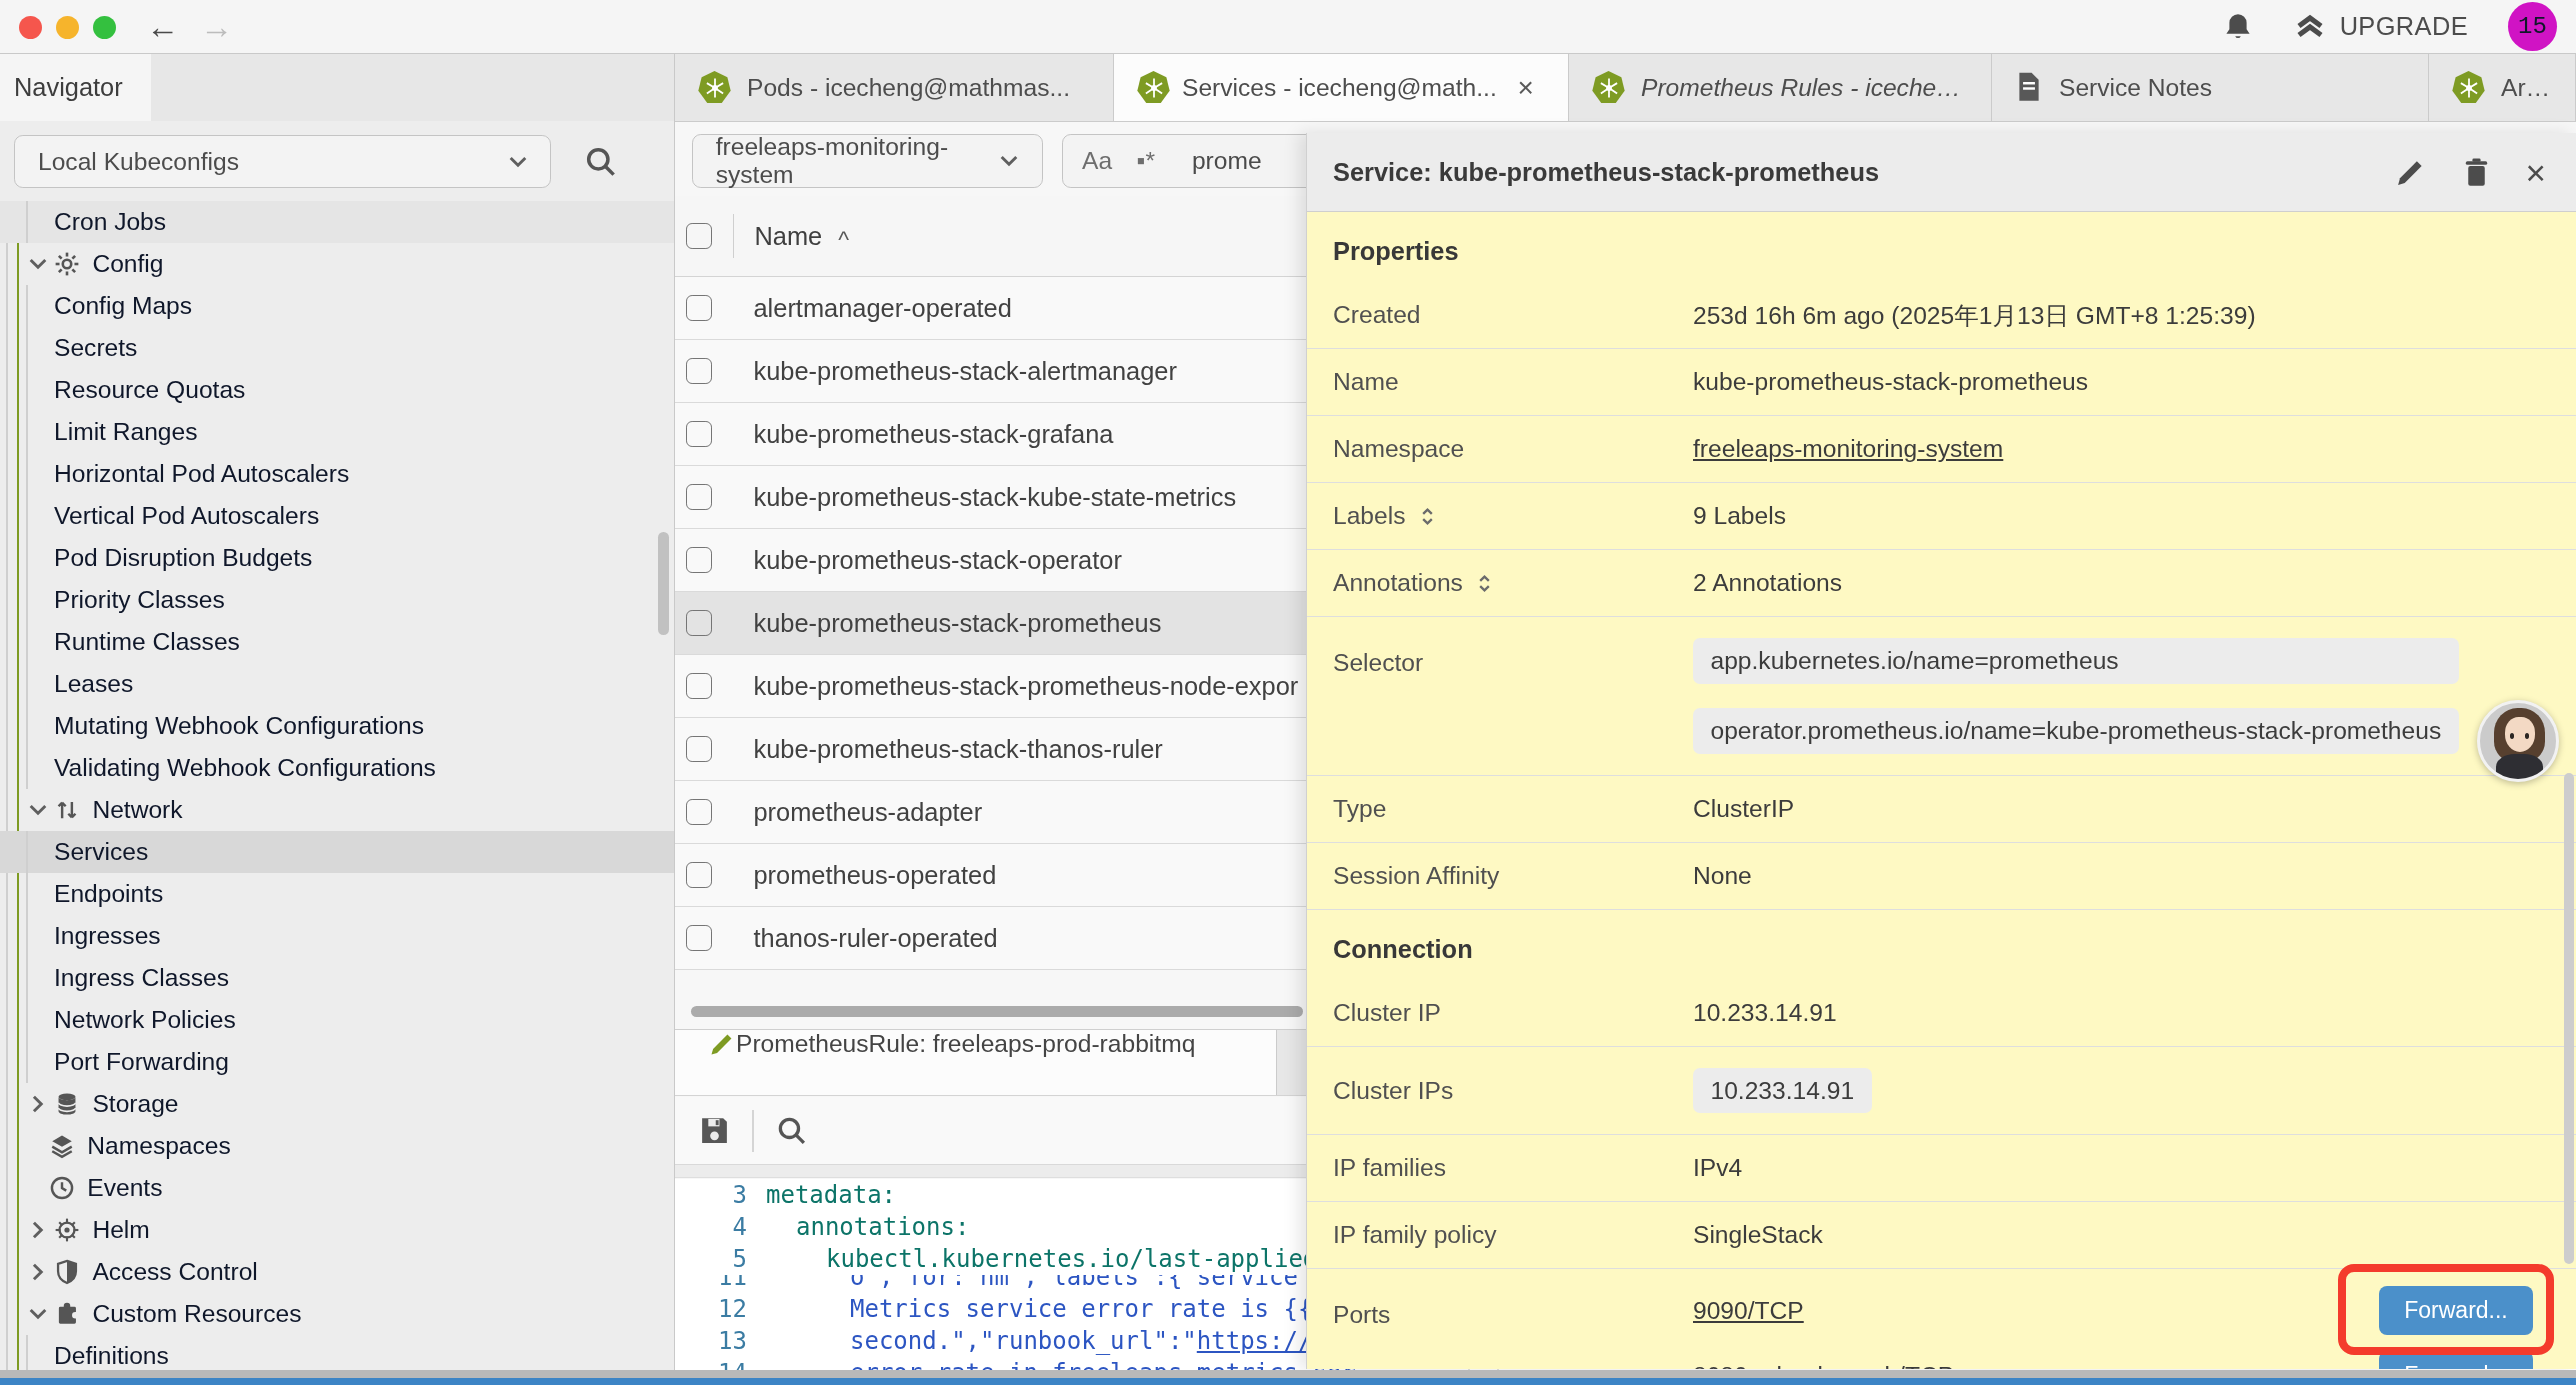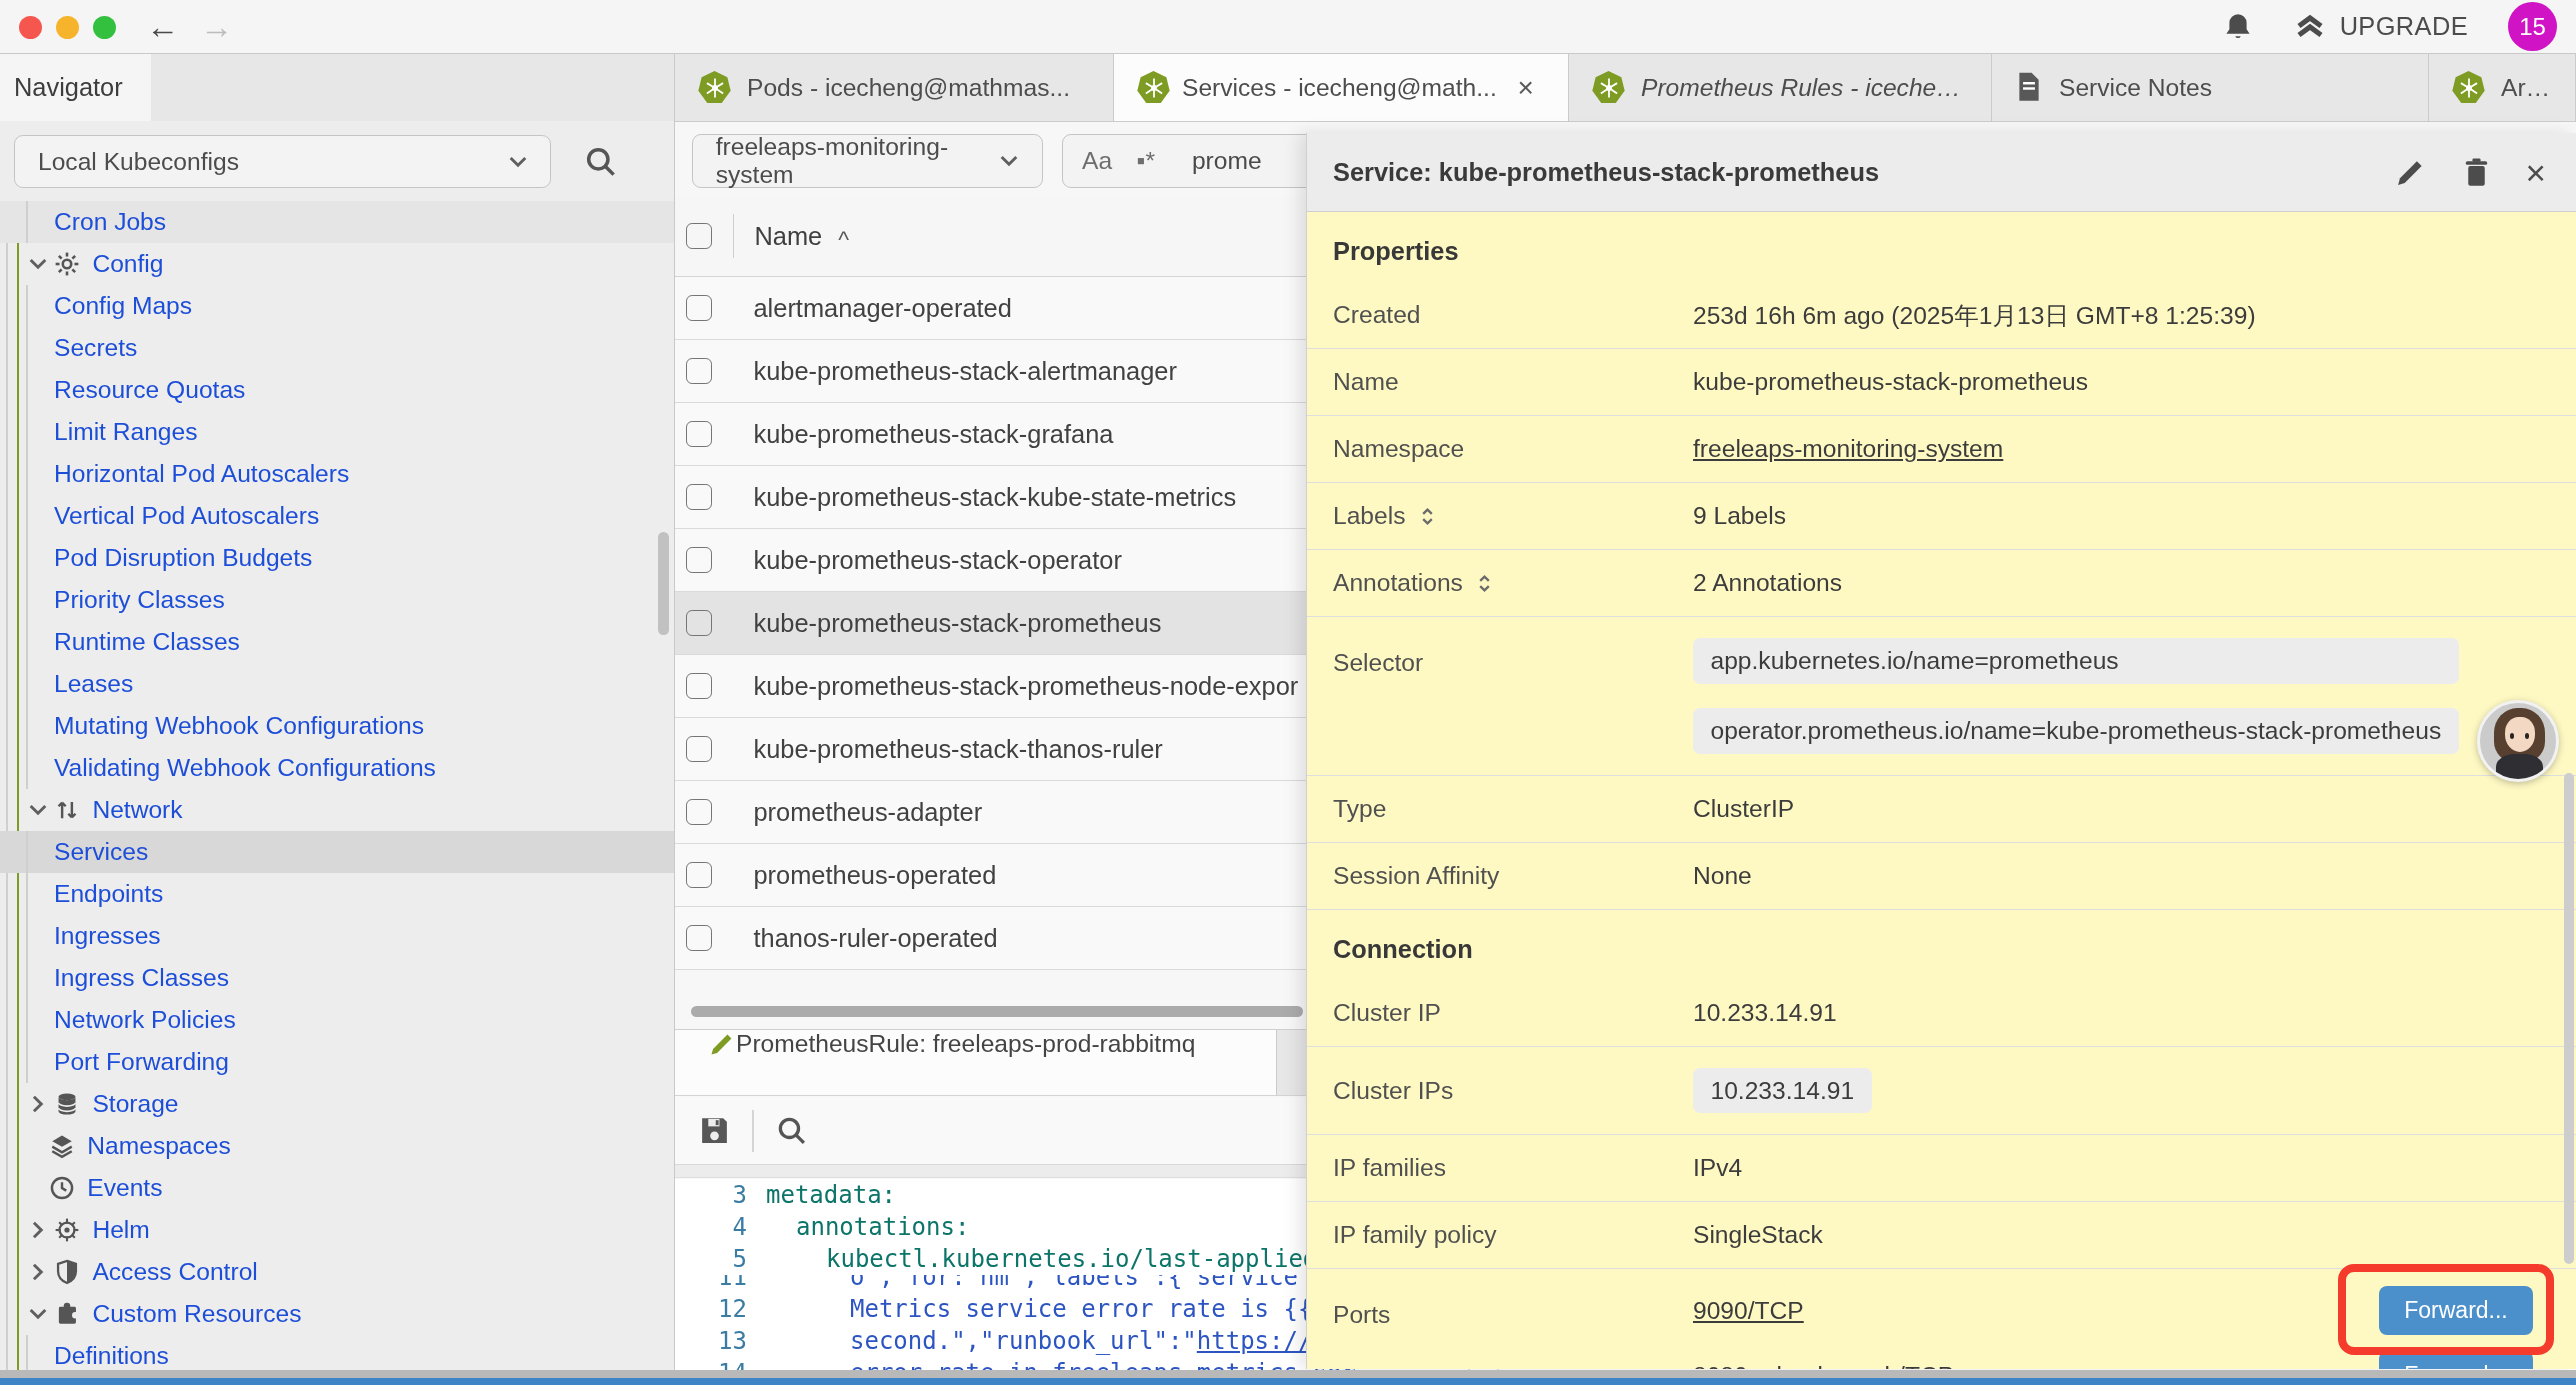--- a/index.html
+++ b/index.html
@@ -8,34 +8,34 @@
 
   
   .titlebar { position:absolute; left:0; top:0; width:2576px; height:54px; background:#f5f5f5; border-bottom:1.8px solid #c9c9c9; }
   .tl { position:absolute; top:16px; width:23px; height:23px; border-radius:50%; }
   .tl.r { left:19px; background:#f5564d; } .tl.y { left:56px; background:#f6b42c; } .tl.g { left:93px; background:#34c03f; }
   .navarrow { position:absolute; top:7px; font-size:33px; line-height:39px; color:#4a4a4a; }
   .navarrow.fwd { color:#bcbcbc; }
   .tb-right { position:absolute; right:0; top:0; height:53px; display:flex; align-items:center; gap:40px; padding-right:19px; }
   .tb-ico { width:32px; height:32px; }
   .upgrade { display:flex; align-items:center; gap:14px; font-size:25.4px; letter-spacing:0.4px; color:#4c4c4c;text-align:center; }
-  .badge { width:49px; height:49px; border-radius:50%; background:#d013c4; color:#ffffff; font-size:24px; display:flex; align-items:center; justify-content:center; }
+  .badge { width:49px; height:49px; border-radius:50%; background:#d013c4; color:#0f172a; font-size:24px; display:flex; align-items:center; justify-content:center;font-family:Liberation Mono, monospace; }
 
   
   .sidebar { position:absolute; left:0; top:54px; width:675px; height:1324px; background:#ededed; border-right:1.8px solid #c9c9c9; }
   .nav-head { position:absolute; left:0; top:0; width:100%; height:67px; background:#e7e7e7; }
   .nav-tab { position:absolute; left:0; top:0; width:151px; height:67px; background:#f5f5f5; display:flex; align-items:center; padding-left:14px; font-size:25.4px; color:#3d3d3d; }
   .cfg-row { position:absolute; left:0; top:67px; width:100%; height:81px; display:flex; align-items:center; }
   .selectbox { display:flex; align-items:center; justify-content:space-between; border:1.8px solid #c4c4c4; border-radius:8.8px; background:#f3f3f3; font-size:24.6px; color:#4c4c4c; padding:0 16px 0 23px; }
   .sb-kcfg { margin-left:14px; width:537px; height:53px; }
   .side-search { margin-left:32px; width:35px; height:35px; }
   .tree { position:absolute; left:0; top:147px; width:100%; bottom:0; overflow:hidden; }
   .acc-gray { position:absolute; left:6.1px; top:0; bottom:0; width:1.8px; background:#cfcfcf; }
   .acc-olive { position:absolute; left:16.7px; top:0; bottom:0; width:2.6px; background:#7e9b23; }
-  .trow { height:42px; display:flex; align-items:center; font-size:24.6px; color:#1d4ed8; position:relative; white-space:nowrap; }
+  .trow { height:42px; display:flex; align-items:center; font-size:24.6px; color:#0f172a; position:relative; white-space:nowrap; }
   .trow .guide { position:absolute; left:26px; top:0; bottom:0; width:1.8px; background:#cfcfcf; }
   .trow.child { padding-left:54px; }
   .trow.group { padding-left:24.6px; }
   .trow.group-plain { padding-left:49px; }
   .trow.selected { background:#d8d8d8; }
   .trow.hl { background:#e5e5e5; }
   .chev { width:26px; height:26px; flex:0 0 26px; margin-right:3.5px; }
   .gico { width:26px; height:26px; flex:0 0 26px; margin-right:12.3px; }
   .side-scroll { position:absolute; right:5.3px; top:478px; width:10.5px; height:103px; border-radius:5.3px; background:#c1c1c1; }
 

